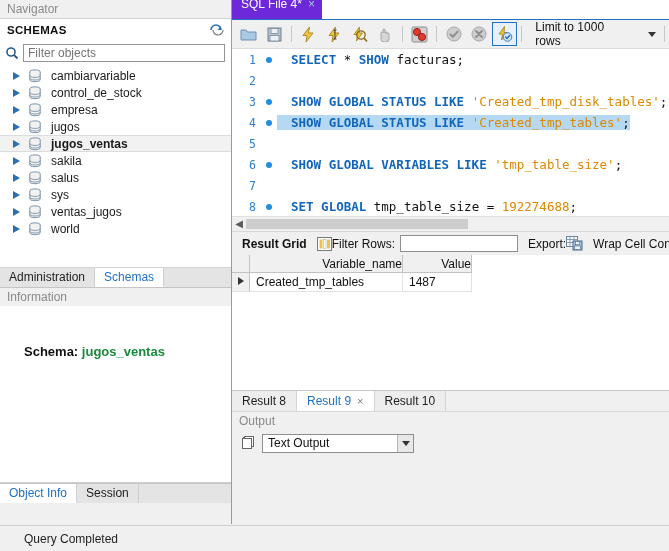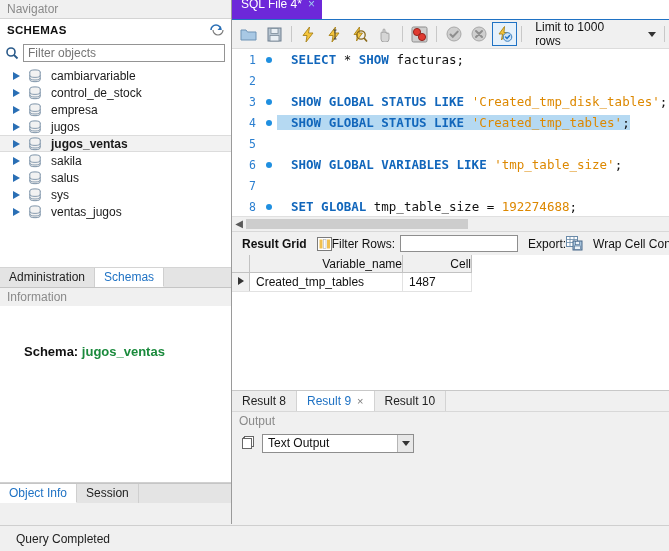--- a/index.html
+++ b/index.html
@@ -256,21 +256,21 @@
   .out-combo .cbtn {
     width: 15px; height: 17px; background: #e8e8e8; border-left: 1px solid #b5b5b5;
     display: flex; align-items: center; justify-content: center;
   }
   #output-body { background: #f0f0f0; height: 65px; }
 
   
   #status-bar {
     position: absolute; left: 0; bottom: 0; width: 669px; height: 26px;
     background: #f0f0f0; border-top: 1px solid #cfcfcf;
-    display: flex; align-items: center; padding-left: 16px;
+    display: flex; align-items: center; padding-left: 24px;
     font-size: 12px; color: #222;
     box-sizing: border-box;
   }
   .caret-dn { width: 0; height: 0; border-left: 4px solid transparent; border-right: 4px solid transparent; border-top: 5px solid #333; }
   .tri-right { width: 0; height: 0; border-top: 4.5px solid transparent; border-bottom: 4.5px solid transparent; border-left: 7px solid #2a6fb5; }
 </style>
 </head>
 <body>
 
 <div id="app">
@@ -404,20 +404,32 @@
           <span class="expander">
             <span class="tri-right"></span>
           </span>
           <span class="db-ic"><svg width="16" height="14" viewBox="0 0 16 14">
               <ellipse cx="8" cy="3" rx="5.2" ry="2.1" fill="#f2f2f2" stroke="#7d93a8" stroke-width="1"></ellipse>
               <path d="M2.8 3 v7.6 a5.2 2.1 0 0 0 10.4 0 V3" fill="#f2f2f2" stroke="#7d93a8" stroke-width="1"></path>
               <path d="M2.8 6.3 a5.2 2.1 0 0 0 10.4 0" fill="none" stroke="#7d93a8" stroke-width="0.9"></path>
               <path d="M2.8 8.9 a5.2 2.1 0 0 0 10.4 0" fill="none" stroke="#7d93a8" stroke-width="0.9"></path>
             </svg></span>
           <span class="tree-label">ventas_jugos</span>
+        </div>
+        <div class="tree-item">
+          <span class="expander">
+            <span class="tri-right"></span>
+          </span>
+          <span class="db-ic"><svg width="16" height="14" viewBox="0 0 16 14">
+              <ellipse cx="8" cy="3" rx="5.2" ry="2.1" fill="#f2f2f2" stroke="#7d93a8" stroke-width="1"></ellipse>
+              <path d="M2.8 3 v7.6 a5.2 2.1 0 0 0 10.4 0 V3" fill="#f2f2f2" stroke="#7d93a8" stroke-width="1"></path>
+              <path d="M2.8 6.3 a5.2 2.1 0 0 0 10.4 0" fill="none" stroke="#7d93a8" stroke-width="0.9"></path>
+              <path d="M2.8 8.9 a5.2 2.1 0 0 0 10.4 0" fill="none" stroke="#7d93a8" stroke-width="0.9"></path>
+            </svg></span>
+          <span class="tree-label">world</span>
         </div>
       </div>
 
     <div class="side-tabs">
         <div class="side-tab"><span>Administration</span></div>
         <div class="side-tab active"><span>Schemas</span></div>
         <div style="flex: 1 1 0%;"></div>
       </div>
 
     <div id="info-area">
@@ -573,21 +585,21 @@
       <span class="gt-sep"></span>
       <span class="gt-label">Wrap Cell Content:</span>
     </div>
 
     <div id="result-grid">
       <table class="rg">
         <thead>
             <tr>
               <th class="rownum-h"></th>
               <th style="width: 146px;"><span>Variable_name</span></th>
-              <th style="width: 62px;"><span>Cell</span></th>
+              <th style="width: 62px;"><span>Value</span></th>
             </tr>
           </thead>
         <tbody>
             <tr>
               <td class="rownum"><span style="display:inline-block;width:0;height:0;border-top:4px solid transparent;border-bottom:4px solid transparent;border-left:6px solid #333;"></span></td>
               <td style="width: 146px;"><span>Created_tmp_tables</span></td>
               <td style="width: 62px;"><span>1487</span></td>
             </tr>
           </tbody>
       </table>

